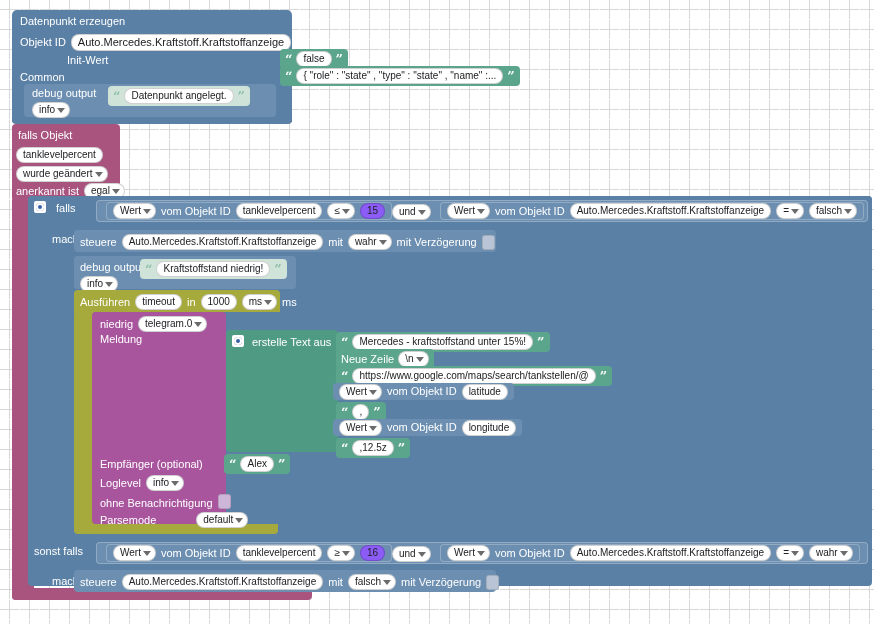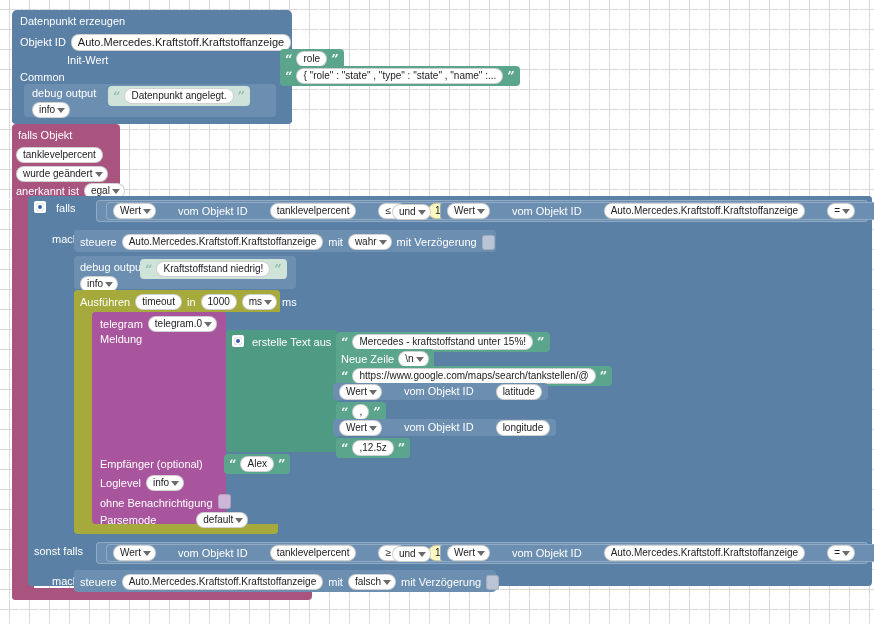--- a/index.html
+++ b/index.html
@@ -36,21 +36,21 @@
     display:inline-block;background:#ffffff;border-radius:8px;
     padding:2px 6px;color:#202124;line-height:1;white-space:nowrap;
     border:1px solid rgba(0,0,0,.18);
   }
   .fld.dd{padding-right:14px;position:relative;}
   .fld.dd:after{
     content:"";position:absolute;right:4px;top:50%;margin-top:-2px;
     border-left:4px solid transparent;border-right:4px solid transparent;
     border-top:5px solid #6b6b6b;
   }
-  .fld.num{background:#fef9c3;}
+  .fld.num{background:#8b5cf6;}
   .fld.sm{font-size:10px;}
 
   
   .c-blue{background:#5b80a5;}      
   .c-blue2{background:#6c8fb1;}
   .c-green{background:#4f9a82;}     
   .c-lgreen{background:#cfe3d8;}    
   .c-green2{background:#5ba58c;}
   .c-mauve{background:#a8547f;}     
   .c-purple{background:#a8559e;}    
@@ -73,21 +73,21 @@
 
   .toggle{
     width:11px;height:13px;border-radius:3px;background:#cdb6d8;
     display:inline-block;vertical-align:middle;border:1px solid rgba(0,0,0,.12);
   }
   .toggle.blue{background:#b9c5d6;}
 
   .row{display:flex;align-items:center;gap:5px;white-space:nowrap;}
 
   .valblk{
-    position:absolute;display:flex;align-items:center;gap:22px;
+    position:absolute;display:flex;align-items:center;gap:5px;
     padding:2px 6px;border-radius:4px;box-sizing:border-box;
   }
   .strblk{
     position:absolute;display:flex;align-items:center;gap:4px;
     padding:2px 5px;border-radius:4px;box-sizing:border-box;
   }
 </style>
 </head>
 <body>
 
@@ -101,21 +101,21 @@
   <div class="lbl" style="left:20px;top:16px;position:absolute;">Datenpunkt erzeugen</div>
 
   <div class="row" style="position:absolute;left:20px;top:34px;justify-content:flex-end;">
     <span class="lbl">Objekt ID</span>
     <span class="fld">Auto.Mercedes.Kraftstoff.Kraftstoffanzeige</span>
   </div>
 
   <div class="lbl" style="position:absolute;left:20px;top:55px;margin-left:47px;">Init-Wert</div>
   <div class="strblk c-green2" style="left:280px;top:49px;">
     <span class="qm">“</span>
-    <span class="fld sm">role</span>
+    <span class="fld sm">false</span>
     <span class="qm">”</span>
   </div>
 
   <div class="lbl" style="position:absolute;left:20px;top:72px;">Common</div>
   <div class="strblk c-green2" style="left:280px;top:66px;">
     <span class="qm">“</span>
     <span class="fld sm">{ "role" : "state" , "type" : "state" , "name" :...</span>
     <span class="qm">”</span>
   </div>
 
@@ -201,21 +201,21 @@
     <span class="fld sm">timeout</span>
     <span class="lbl">in</span>
     <span class="fld sm">1000</span>
     <span class="fld dd sm">ms</span>
     <span class="lbl">ms</span>
   </div>
 
   <div class="blk c-purple" style="left:92px;top:312px;width:134px;height:212px;border-radius:4px;"></div>
 
   <div class="row" style="position:absolute;left:100px;top:316px;">
-    <span class="lbl">telegram</span>
+    <span class="lbl">niedrig</span>
     <span class="fld dd sm">telegram.0</span>
   </div>
   <div class="lbl" style="position:absolute;left:100px;top:334px;">Meldung</div>
 
   <div class="lbl" style="position:absolute;left:100px;top:459px;">Empfänger (optional)</div>
   <div class="strblk c-green2" style="left:224px;top:454px;">
     <span class="qm">“</span>
     <span class="fld sm">Alex</span>
     <span class="qm">”</span>
   </div>

